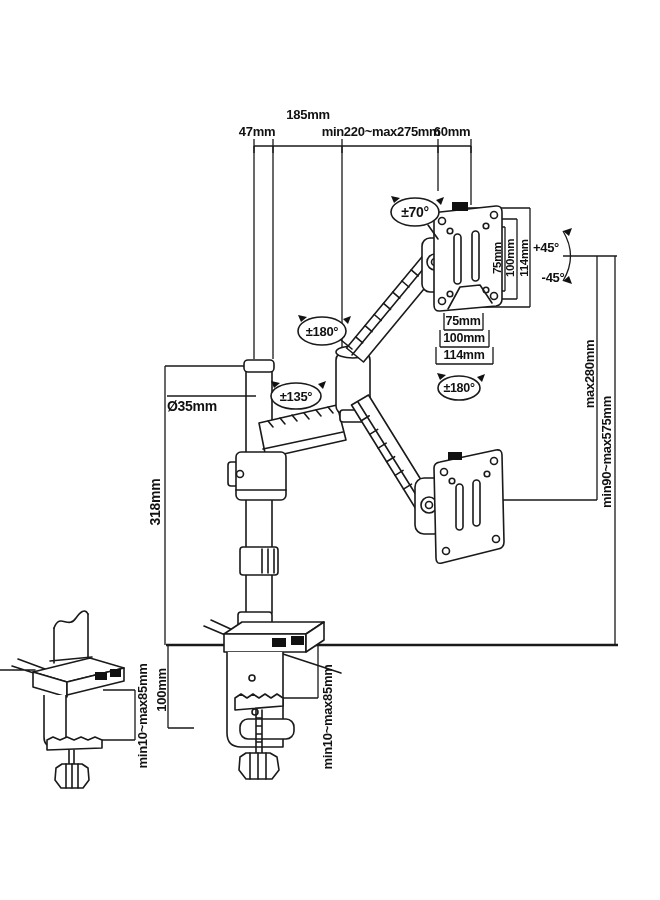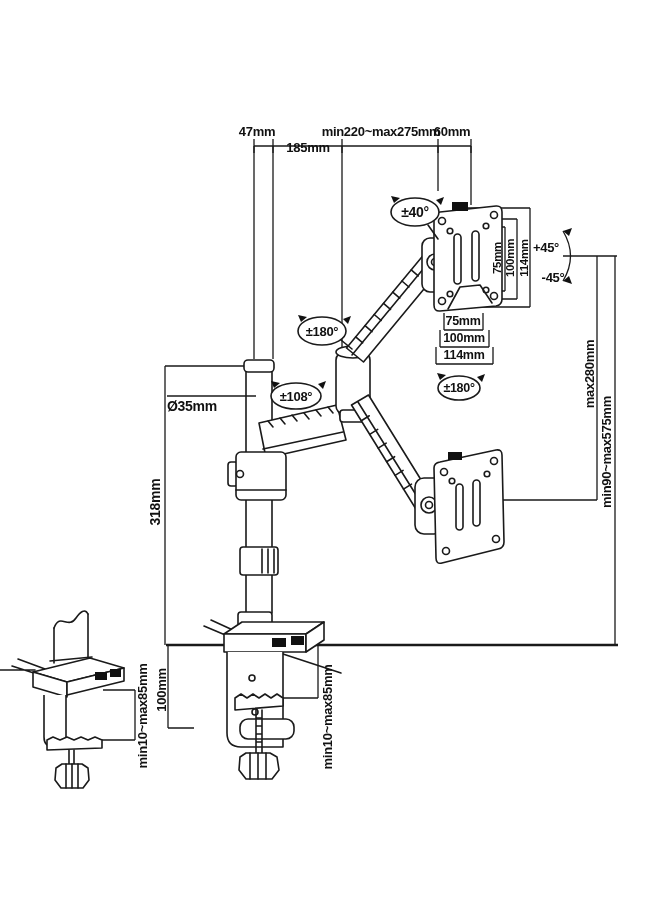--- a/index.html
+++ b/index.html
@@ -193,21 +193,21 @@
     <g>
       <ellipse class="white" cx="459" cy="388" rx="21" ry="12"></ellipse>
       <path class="dark" d="M440,380 l-3,-7 l9,2 z"></path>
       <path class="dark" d="M477,377 l8,-3 l-3,8 z"></path>
     </g>
   </g>
 </svg>
 
 <div>
   <div class="lbl ctr" style="left:257px;top:131px;">47mm</div>
-  <div class="lbl ctr" style="left:308px;top:147px;">185mm</div>
+  <div class="lbl ctr" style="left:308px;top:114px;">185mm</div>
   <div class="lbl ctr" style="left:381px;top:131px;">min220~max275mm</div>
   <div class="lbl ctr" style="left:452px;top:131px;">60mm</div>
 
   <div class="lbl f14" style="left:167px;top:375px;margin-top:24px;">Ø35mm</div>
   <div class="lbl rot f14" style="left:155px;top:502px;">318mm</div>
 
   <div class="lbl rot" style="left:589px;top:374px;">max280mm</div>
   <div class="lbl rot" style="left:606px;top:452px;">min90~max575mm</div>
 
   <div class="lbl rot" style="left:142px;top:716px;">min10~max85mm</div>
@@ -215,21 +215,21 @@
   <div class="lbl rot" style="left:327px;top:717px;">min10~max85mm</div>
 
   <div class="lbl rot f11" style="left:498px;top:258px;">75mm</div>
   <div class="lbl rot f11" style="left:511px;top:258px;">100mm</div>
   <div class="lbl rot f11" style="left:525px;top:258px;">114mm</div>
 
   <div class="lbl ctr f12" style="left:463px;top:321px;">75mm</div>
   <div class="lbl ctr f12" style="left:464px;top:338px;">100mm</div>
   <div class="lbl ctr f12" style="left:464px;top:355px;">114mm</div>
 
-  <div class="lbl ctr f14" style="left:415px;top:212px;">±40°</div>
+  <div class="lbl ctr f14" style="left:415px;top:212px;">±70°</div>
   <div class="lbl ctr" style="left:322px;top:331px;">±180°</div>
-  <div class="lbl ctr" style="left:296px;top:396px;">±108°</div>
+  <div class="lbl ctr" style="left:296px;top:396px;">±135°</div>
   <div class="lbl ctr f12" style="left:459px;top:388px;">±180°</div>
   <div class="lbl ctr" style="left:546px;top:235px;margin-top:12px;">+45°</div>
   <div class="lbl ctr" style="left:546px;top:277px;margin-left:7px;">-45°</div>
 </div>
 
 </div>
 
 </body></html>

